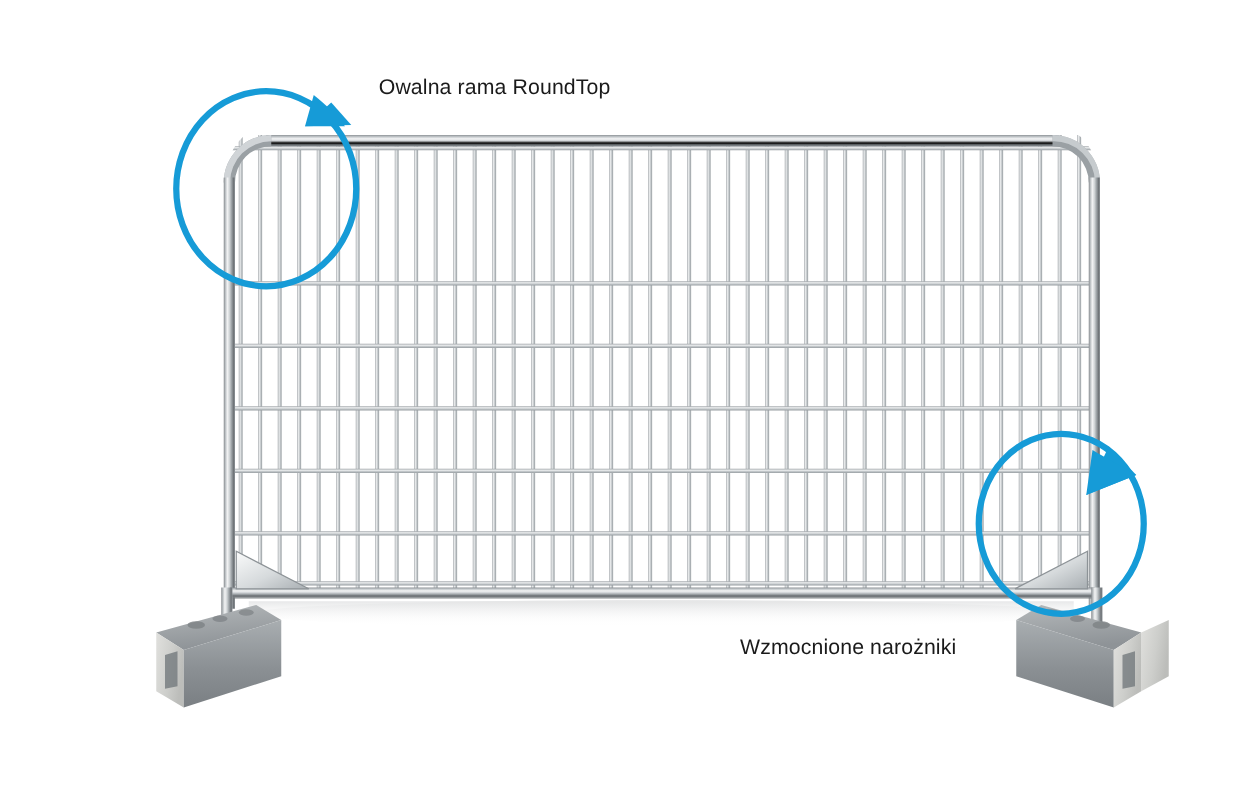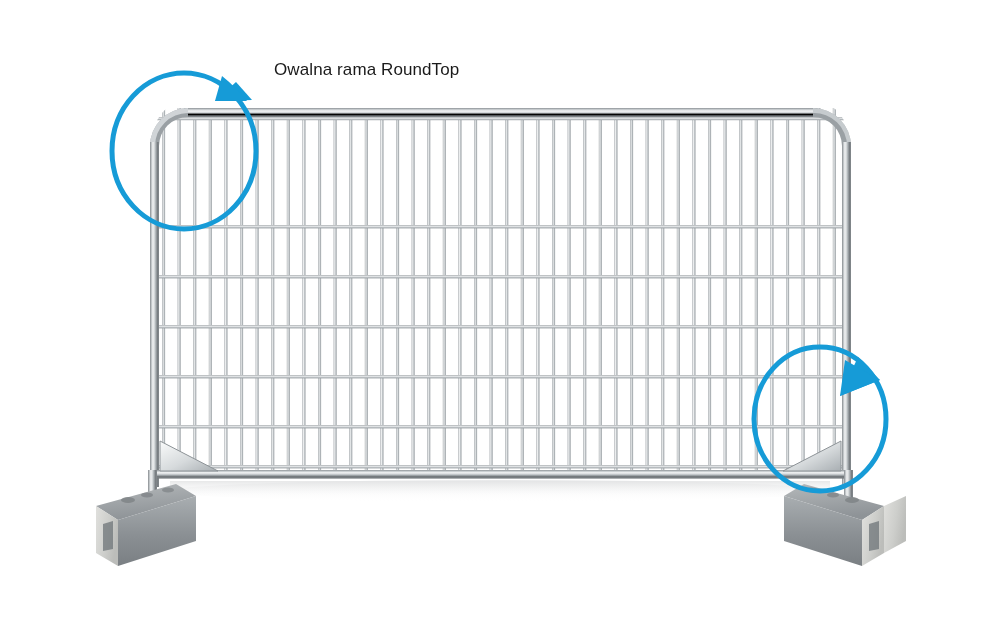--- a/index.html
+++ b/index.html
@@ -10,20 +10,21 @@
   }
   body {
     font-family: "Liberation Sans", sans-serif;
   }
   #stage {
     position: relative;
     width: 952px;
     height: 643px;
     background: #ffffff;
     overflow: hidden;
+    margin-left: 29px;
   }
   #scene {
     position: absolute;
     inset: 0;
     width: 1000px;
     height: 643px;
   }
   .callout-label {
     position: absolute;
     color: #1a1a1a;
@@ -249,14 +250,15 @@
 
     <g>
       <ellipse id="c2-ring" cx="820" cy="419" rx="66" ry="72" fill="none" stroke="#169bd7" stroke-width="5"></ellipse>
       <path d="M858,357 L880,380 L840,396 Z" fill="#169bd7"></path>
       <path d="M845,360 C855,366 870,374 880,380 L840,396 Z" fill="#169bd7"></path>
     </g>
   </svg>
 
   <div class="callout-label" id="label-roundtop">Owalna rama RoundTop</div>
 
+  <div class="callout-label" id="label-corners">Wzmocnione narożniki</div>
 
 </div>
 
 </body></html>

